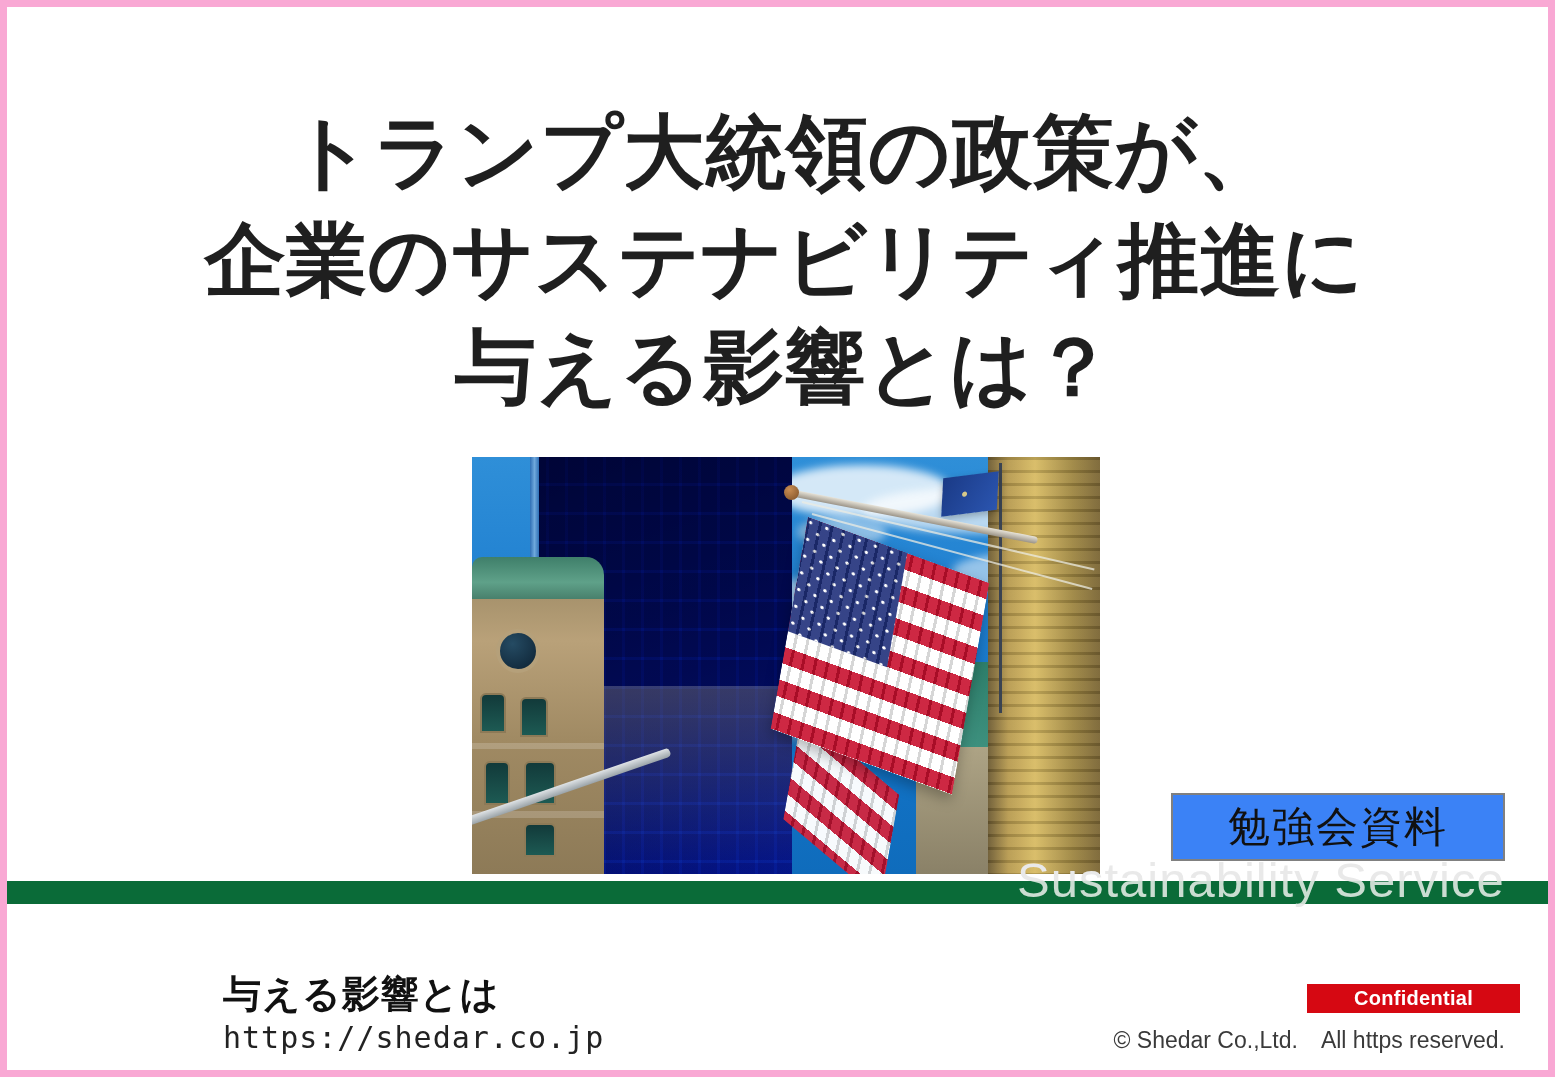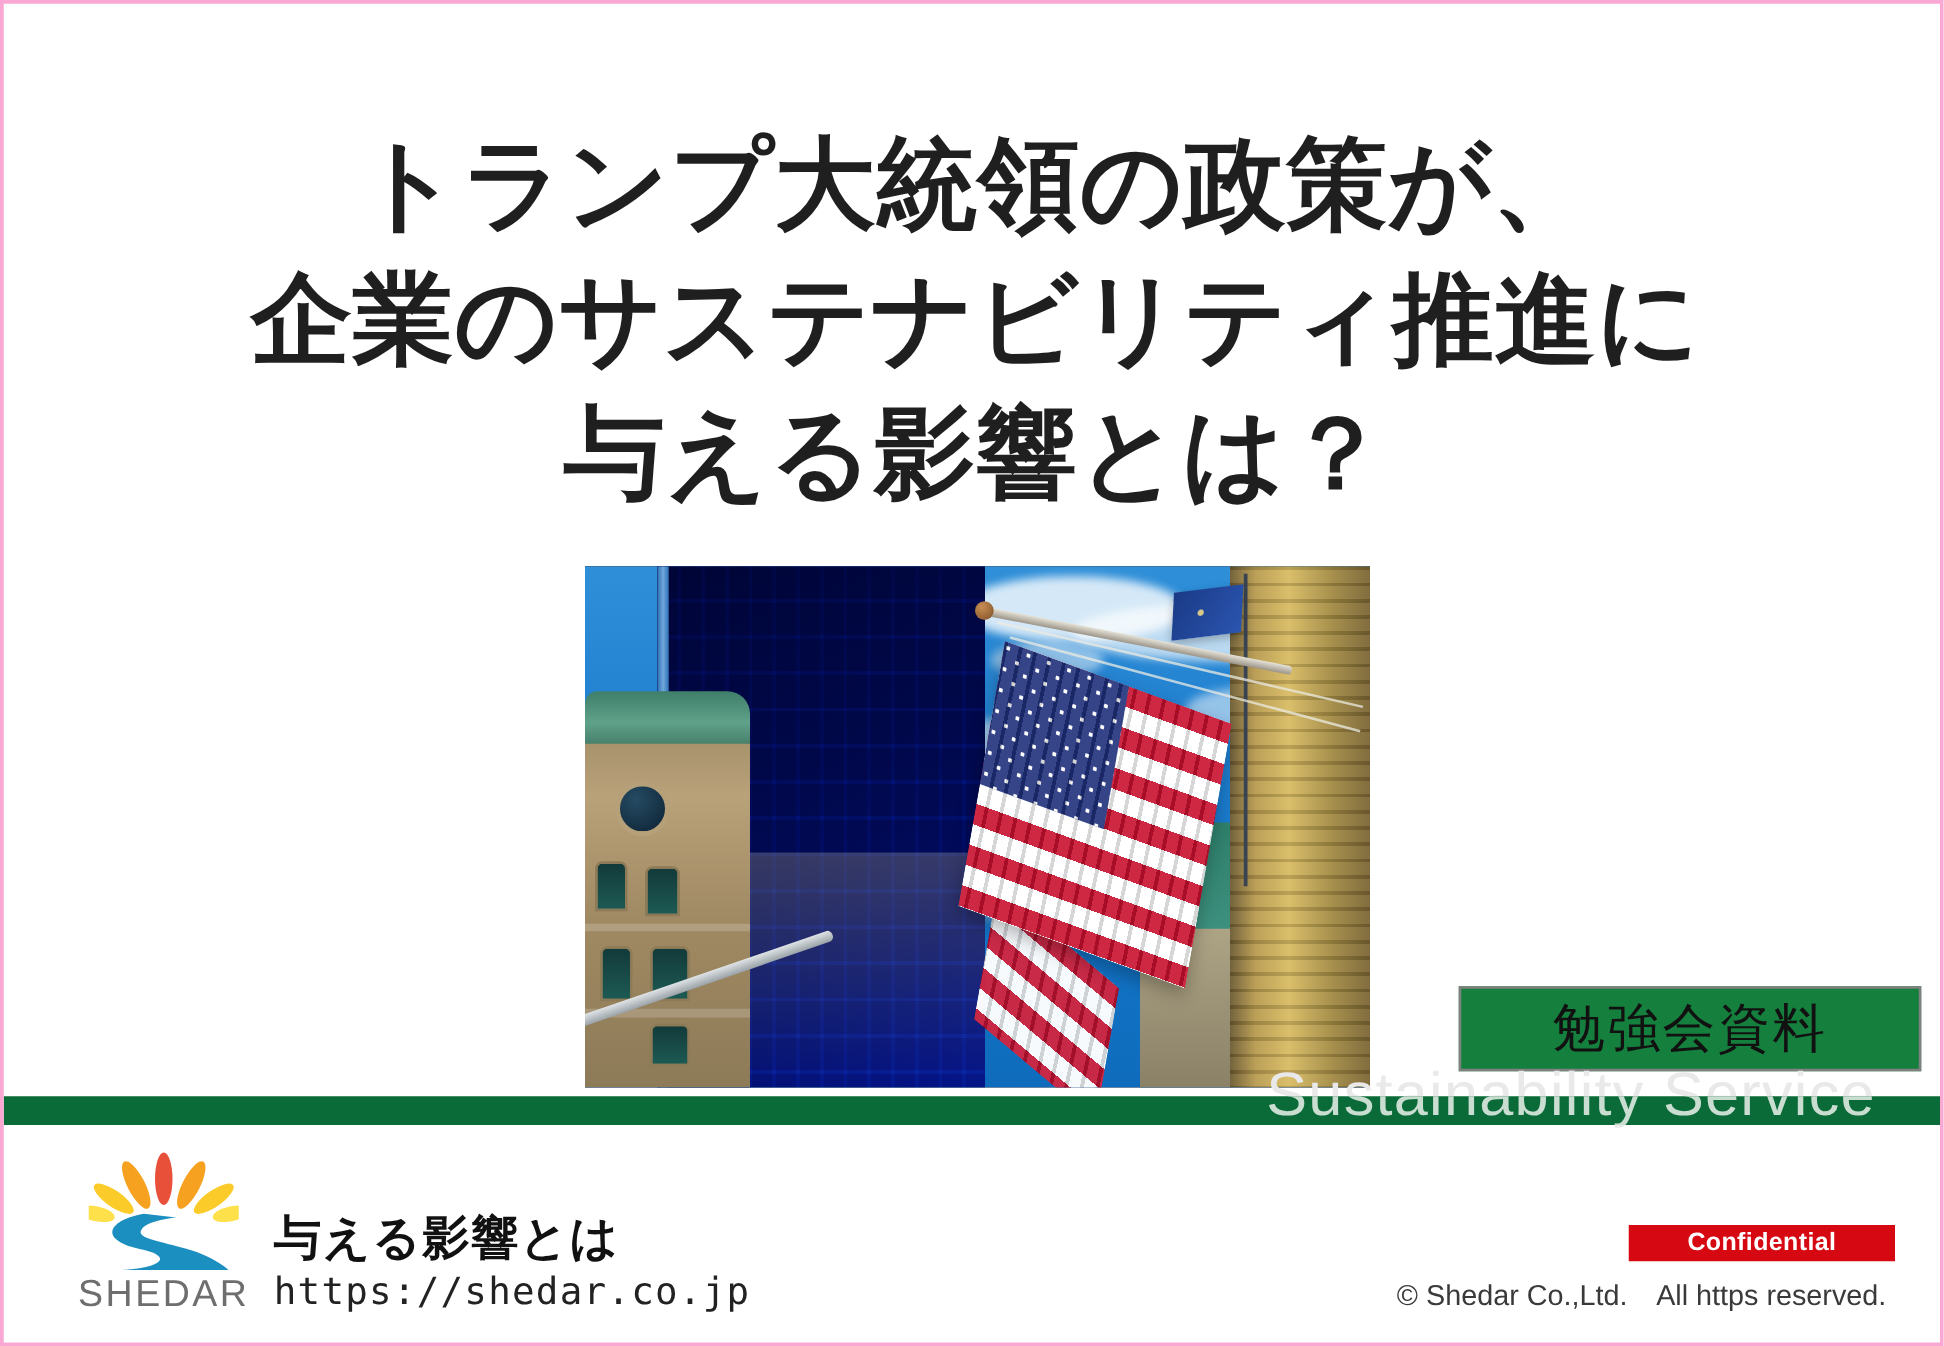--- a/index.html
+++ b/index.html
@@ -9,21 +9,21 @@
   }
   body {
     font-family: "Liberation Sans", "DejaVu Sans", sans-serif;
   }
   #slide {
     position: relative;
     width: 1555px;
     height: 1077px;
     background: #ffffff;
     box-sizing: border-box;
-    border: 3px solid #f9a8d4;
+    border: 7px solid #f9a8d4;
     overflow: hidden;
   }
 
   
   .title-block {
     position: absolute;
     left: 0;
     top: 92px;
     width: 1555px;
     text-align: center;
@@ -256,24 +256,24 @@
     transform: rotate(-19deg);
     transform-origin: left center;
     border-radius: 4px;
   }
 
   
   .study-box {
     position: absolute;
     left: 1164px;
     top: 786px;
-    width: 370px;
+    width: 334px;
     height: 68px;
     border: 2px solid #808080;
-    background: #15803d;
+    background: #3b82f6;
     display: flex;
     align-items: center;
     justify-content: center;
     box-sizing: border-box;
   }
   .study-box span {
     font-size: 42px;
     color: #111111;
     letter-spacing: 2px;
     font-weight: 400;
@@ -456,37 +456,20 @@
     <span>勉強会資料</span>
   </div>
 
   <div class="watermark">Sustainability Service</div>
 
   <div class="green-bar"></div>
   <div class="watermark-onbar">
     <span>Sustainability Service</span>
   </div>
 
-  <div class="logo">
-    <svg class="logo-sun" viewBox="0 0 120 62">
-      <g>
-        <ellipse cx="60" cy="22" rx="7" ry="21" fill="#e8503a"></ellipse>
-        <ellipse cx="38" cy="27" rx="7" ry="21" fill="#f6a11f" transform="rotate(-27 38 27)"></ellipse>
-        <ellipse cx="82" cy="27" rx="7" ry="21" fill="#f6a11f" transform="rotate(27 82 27)"></ellipse>
-        <ellipse cx="20" cy="38" rx="6.5" ry="19" fill="#fbcb2a" transform="rotate(-55 20 38)"></ellipse>
-        <ellipse cx="100" cy="38" rx="6.5" ry="19" fill="#fbcb2a" transform="rotate(55 100 38)"></ellipse>
-        <ellipse cx="6" cy="50" rx="6" ry="15" fill="#fde04a" transform="rotate(-78 6 50)"></ellipse>
-        <ellipse cx="114" cy="50" rx="6" ry="15" fill="#fde04a" transform="rotate(78 114 50)"></ellipse>
-      </g>
-    </svg>
-    <svg class="logo-river" viewBox="0 0 104 50">
-      <path d="M36 2 C14 6, 4 16, 16 24 C26 31, 42 30, 48 36 C53 41, 40 46, 18 47 L104 47 C104 47, 92 36, 70 30 C50 24, 30 22, 34 15 C37 9, 52 6, 62 5 Z" fill="#1b8fbf"></path>
-    </svg>
-    <div class="logo-word">SHEDAR</div>
-  </div>
 
   <div class="company-name">与える影響とは</div>
   <div class="company-url">https://shedar.co.jp</div>
 
   <div class="conf-badge">
     <span>Confidential</span>
   </div>
   <div class="copyright">© Shedar Co.,Ltd.　All https reserved.</div>
 
 </div>

